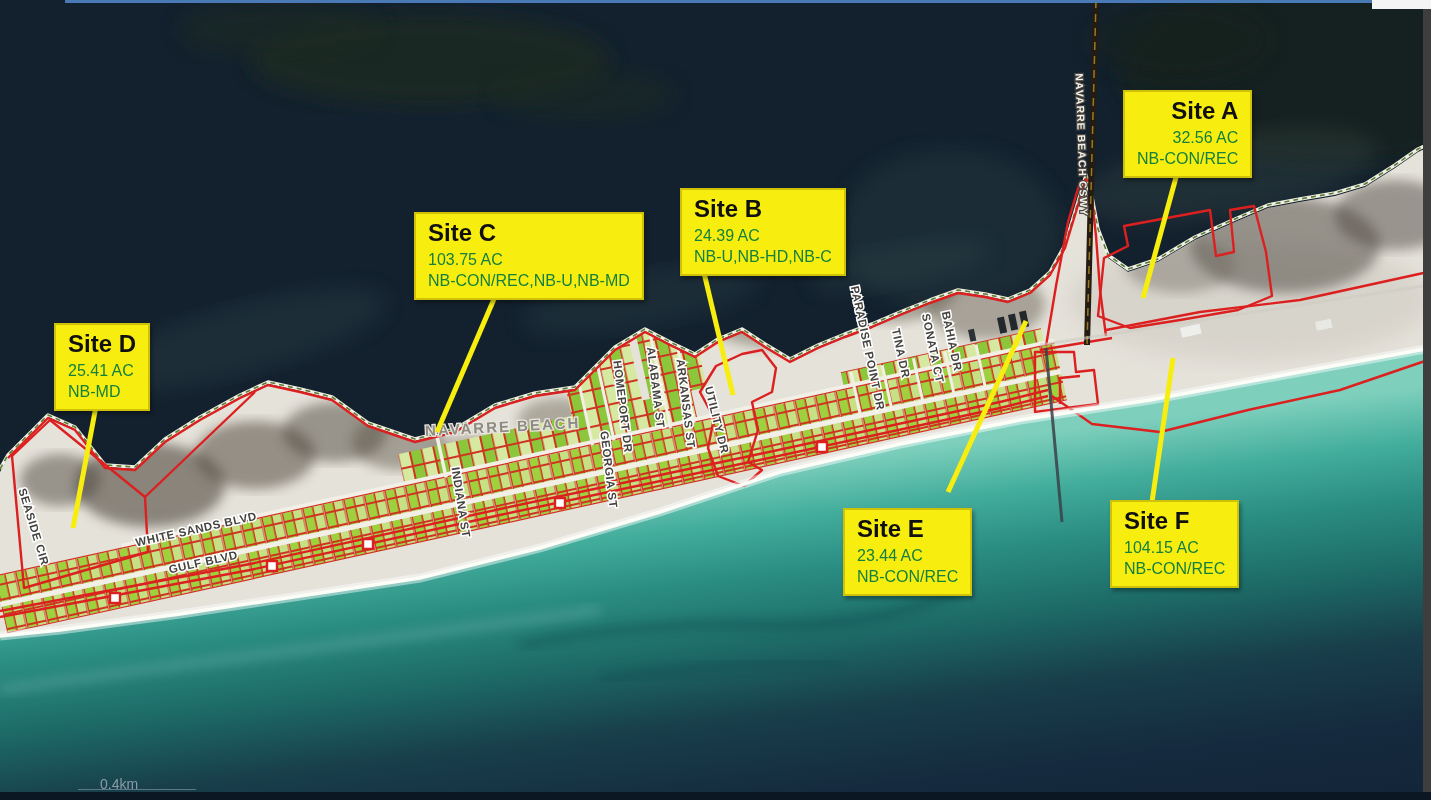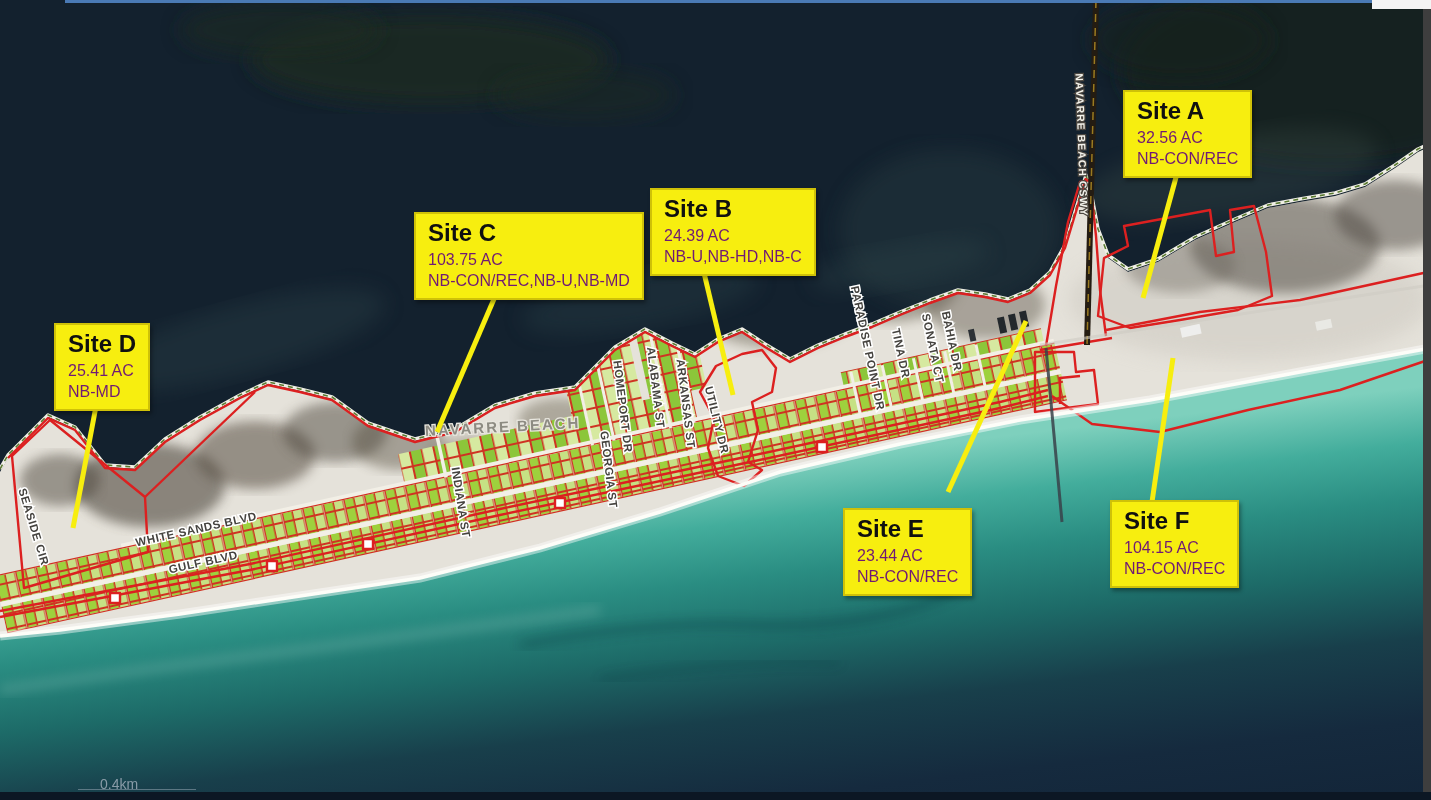--- a/index.html
+++ b/index.html
@@ -3,21 +3,21 @@
 <meta charset="utf-8">
 <style>
   html,body{margin:0;padding:0;background:#0e1b28;}
   #stage{position:relative;width:1431px;height:800px;overflow:hidden;background:#13212e;font-family:"Liberation Sans",sans-serif;}
   #basemap{position:absolute;left:0;top:0;}
   .street{font-family:"Liberation Sans",sans-serif;font-weight:bold;font-size:11.5px;fill:#45433f;stroke:#ffffff;stroke-width:3px;paint-order:stroke;letter-spacing:.6px;text-anchor:middle;}
   .place{font-family:"Liberation Sans",sans-serif;font-weight:bold;font-size:15px;fill:#8d8b82;stroke:#e9e7df;stroke-width:2.5px;paint-order:stroke;letter-spacing:2px;text-anchor:middle;}
   .cswy{font-family:"Liberation Sans",sans-serif;font-weight:bold;font-size:10.5px;fill:#f4f3ec;stroke:#4c4740;stroke-width:2.5px;paint-order:stroke;letter-spacing:1px;text-anchor:middle;}
   .callout{position:absolute;background:#f7ee0f;border:2px solid #cfc108;padding:6px 12px 6px 12px;color:#141414;white-space:nowrap;box-shadow:2px 3px 4px rgba(0,0,0,.35);}
   .callout-title{font-size:24px;font-weight:bold;line-height:1.1;margin-bottom:4px;color:#101010;}
-  .callout-line{font-size:16px;line-height:1.3;color:#701a75;}
+  .callout-line{font-size:16px;line-height:1.3;color:#15803d;}
   #top-border{position:absolute;left:65px;top:0;width:1310px;height:3px;background:#4a7ab5;}
   #top-white{position:absolute;left:1372px;top:0;width:59px;height:9px;background:#f4f4f4;}
   #right-strip{position:absolute;left:1423px;top:9px;width:8px;height:791px;background:#3e3e3e;}
   #bottom-strip{position:absolute;left:0;top:792px;width:1431px;height:8px;background:#0c1724;}
   #scale-bar{position:absolute;left:78px;top:789px;width:118px;border-top:1px solid rgba(150,165,178,.55);}
   #scale-label{position:absolute;left:100px;top:776px;font-size:14px;color:rgba(165,178,190,.8);}
 </style>
 </head>
 <body>
 
@@ -189,26 +189,26 @@
   <g stroke="#f7ee0f" stroke-width="5">
     <line x1="1178" y1="170" x2="1143" y2="298"></line>
     <line x1="700" y1="256" x2="733" y2="395"></line>
     <line x1="497" y1="292" x2="437" y2="432"></line>
     <line x1="97" y1="401" x2="73" y2="528"></line>
     <line x1="948" y1="492" x2="1026" y2="321"></line>
     <line x1="1152" y1="502" x2="1173" y2="358"></line>
   </g>
 </svg>
 
-<div class="callout" style="left:1123px;top:90px;">
+<div class="callout" style="left:1123px;top:90px;text-align:right;">
   <div class="callout-title">Site A</div>
   <div class="callout-line">32.56 AC</div>
   <div class="callout-line">NB-CON/REC</div>
 </div>
-<div class="callout" style="left:650px;top:188px;">
+<div class="callout" style="left:680px;top:188px;">
   <div class="callout-title">Site B</div>
   <div class="callout-line">24.39 AC</div>
   <div class="callout-line">NB-U,NB-HD,NB-C</div>
 </div>
 <div class="callout" style="left:377px;top:212px;margin-left:37px;">
   <div class="callout-title">Site C</div>
   <div class="callout-line">103.75 AC</div>
   <div class="callout-line">NB-CON/REC,NB-U,NB-MD</div>
 </div>
 <div class="callout" style="left:54px;top:323px;">

